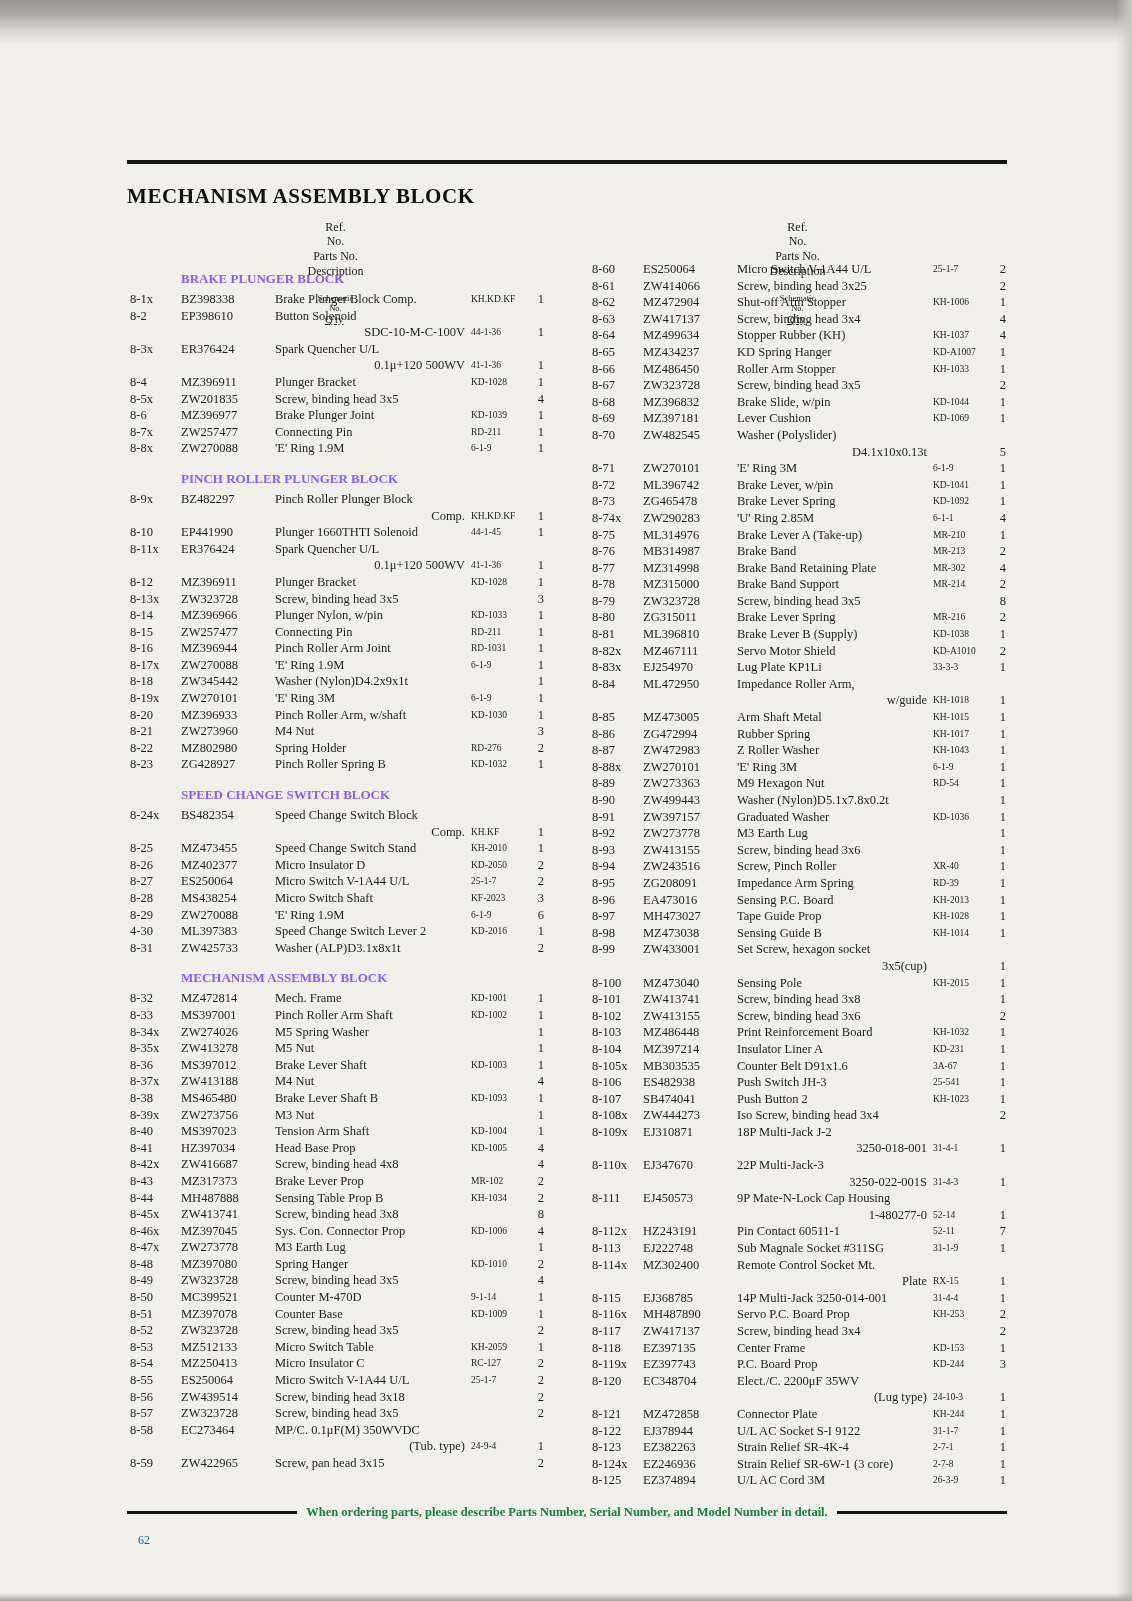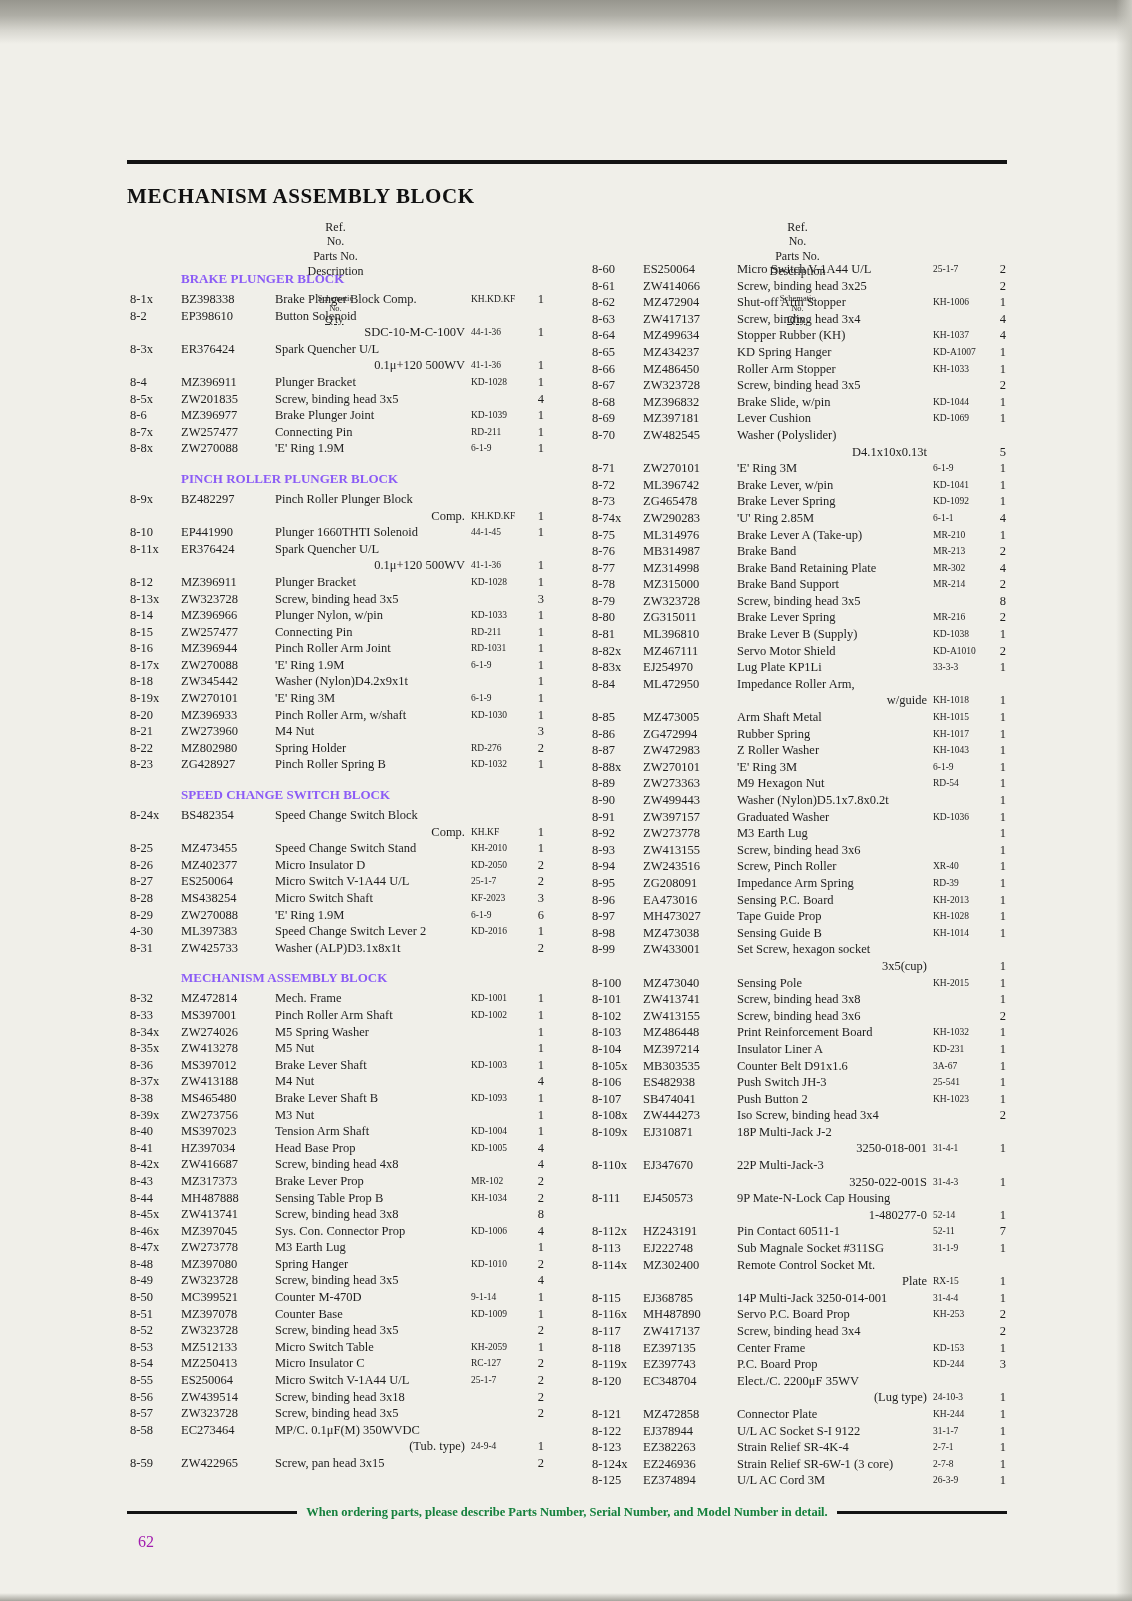--- a/index.html
+++ b/index.html
@@ -45,21 +45,21 @@
   .c-desc { width:196px; overflow:visible; }
   .c-sch  { width:52px; font-size:9.5px; }
   .c-qty  { width:21px; text-align:right; }
   .row.cont .c-desc { text-align:right; padding-right:6px; }
   .footer-bar {
     position:absolute; left:127px; top:1505px; width:880px;
     display:flex; align-items:center; gap:9px;
   }
   .footer-rule { flex:1; height:3px; background:#131313; }
   .footer-text { font-weight:bold; font-size:12.5px; white-space:nowrap; color:#15803d; }
-  .page-number { position:absolute; left:138px; top:1533px; font-size:16px; color:#a21caf; }
+  .page-number { position:absolute; left:138px; top:1533px; font-size:12px; color:#0369a1; }
 </style>
 </head>
 <body>
 
 <div class="page">
   <div class="scan-top"></div>
   <div class="scan-right"></div>
   <div class="scan-bottom"></div>
 
   <div class="content">

